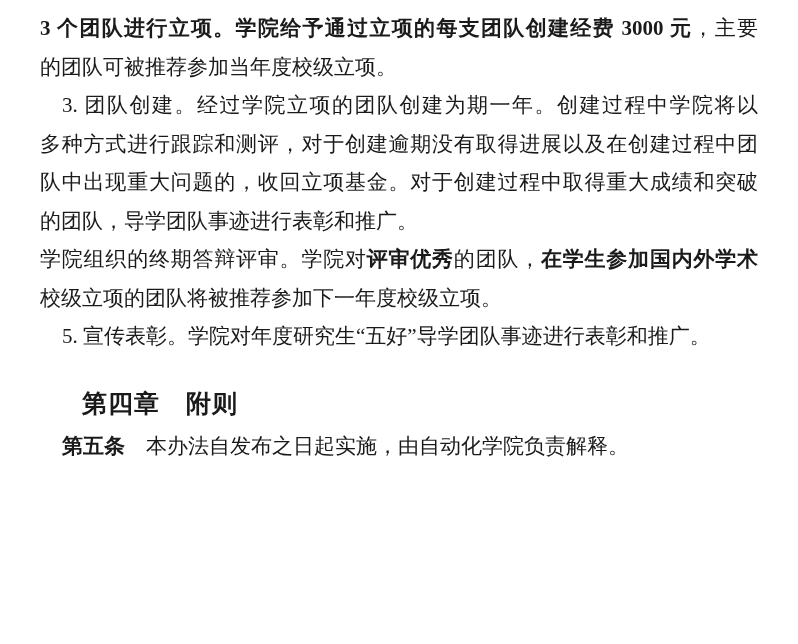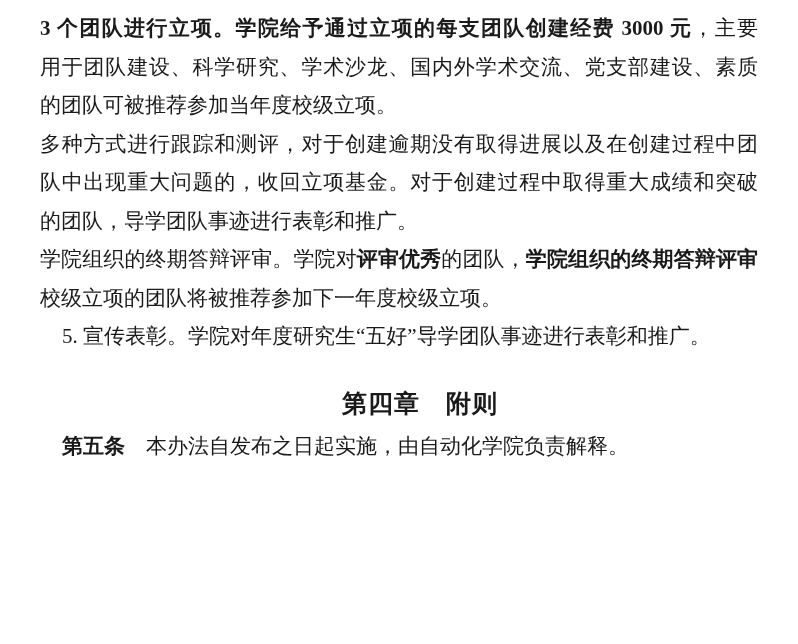--- a/index.html
+++ b/index.html
@@ -34,38 +34,37 @@
   }
   .run { font-weight: normal; }
   .run.bold { font-weight: bold; text-align: center; }
   .heading {
     margin-top: 25px;
     margin-left: 42px;   
     height: 44px;
     line-height: 44px;
     font-size: 25px;
     font-weight: bold;
-    text-align: center;
     font-family: "Liberation Sans", "DejaVu Sans", sans-serif;
     letter-spacing: 1px;
   }
   .closing {
     margin-top: 2px;
   }
 </style>
 </head>
 <body>
 
 <div class="page" style="background: rgb(255, 255, 255); color: rgb(26, 26, 26);">
   <div id="doc-body">
       <div class="line just"><span class="run bold">3 个团队进行立项。学院给予通过立项的每支团队创建经费 3000 元</span><span class="run">，主要</span></div>
-      <div class="line just"><span class="run">用于团队建设、科学研究、学术沙龙、国内外学术交流、党支部建设、素质</span></div>
       <div class="line"><span class="run">的团队可被推荐参加当年度校级立项。</span></div>
+      <div class="line just indent"><span class="run">3. 团队创建。经过学院立项的团队创建为期一年。创建过程中学院将以</span></div>
       <div class="line just"><span class="run">多种方式进行跟踪和测评，对于创建逾期没有取得进展以及在创建过程中团</span></div>
       <div class="line just"><span class="run">队中出现重大问题的，收回立项基金。对于创建过程中取得重大成绩和突破</span></div>
       <div class="line"><span class="run">的团队，导学团队事迹进行表彰和推广。</span></div>
-      <div class="line just"><span class="run">学院组织的终期答辩评审。学院对</span><span class="run bold">评审优秀</span><span class="run">的团队，</span><span class="run bold">学院组织的终期答辩评审</span></div>
+      <div class="line just"><span class="run">学院组织的终期答辩评审。学院对</span><span class="run bold">评审优秀</span><span class="run">的团队，</span><span class="run bold">在学生参加国内外学术</span></div>
       <div class="line"><span class="run">校级立项的团队将被推荐参加下一年度校级立项。</span></div>
       <div class="line indent"><span class="run">5. 宣传表彰。学院对年度研究生“五好”导学团队事迹进行表彰和推广。</span></div>
     </div>
   <div class="heading">第四章　附则</div>
   <div id="closing-line" class="line indent closing"><span class="run bold">第五条</span><span class="run">　本办法自发布之日起实施，由自动化学院负责解释。</span></div>
 </div>
 
 </body></html>

